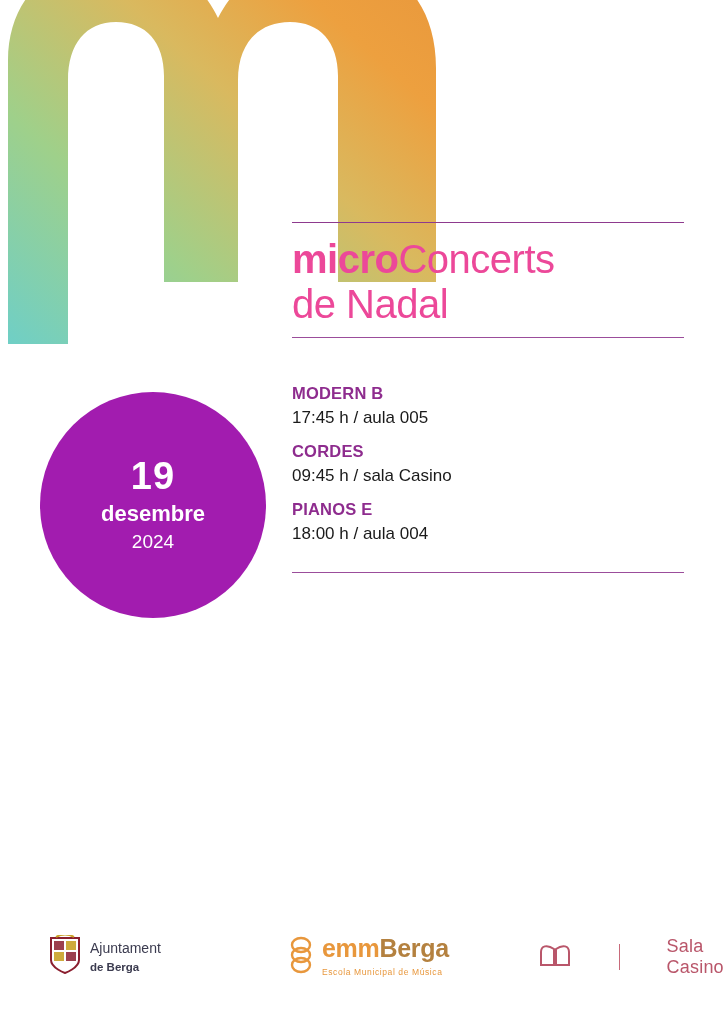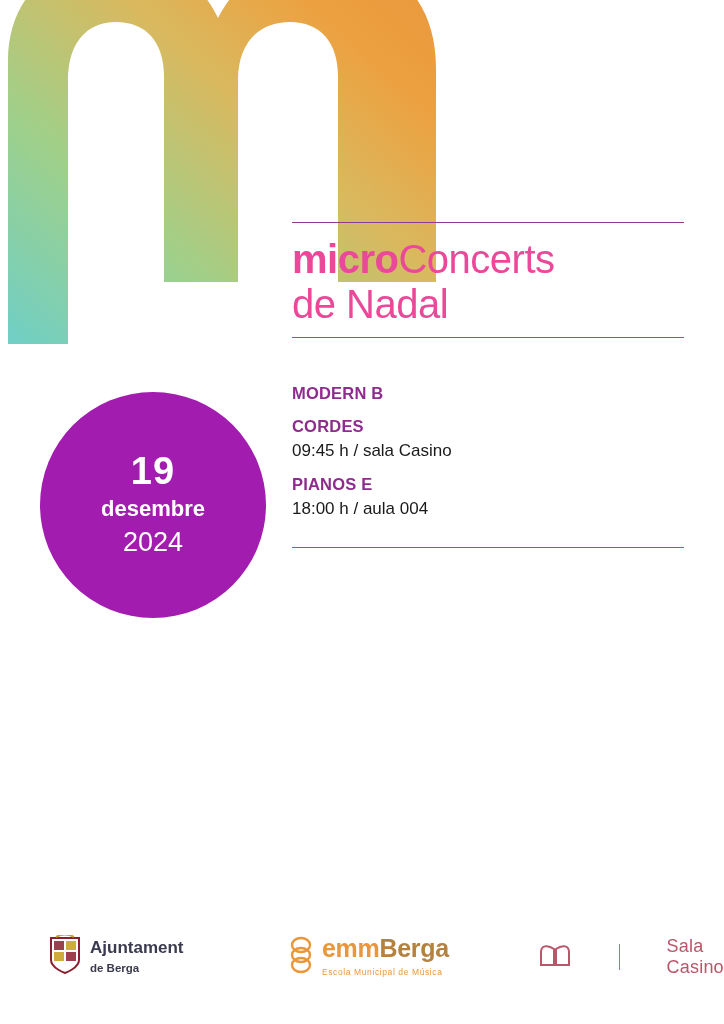--- a/index.html
+++ b/index.html
@@ -103,21 +103,21 @@
     line-height: 1;
     letter-spacing: 1px;
   }
   .date-month {
     font-size: 22px;
     font-weight: bold;
     line-height: 1.5;
     margin-top: 2px;
   }
   .date-year {
-    font-size: 27px;
+    font-size: 19px;
     font-weight: normal;
     line-height: 1.2;
     margin-top: 1px;
   }
 
   
   .footer {
     position: absolute;
     left: 0;
     bottom: 44px;
@@ -132,21 +132,21 @@
   }
   .f-ajuntament { left: 48px; }
   .f-emm { left: 286px; }
   .f-sala { left: 538px; gap: 37px; }
 
   .ajt-text {
     margin-left: 8px;
     line-height: 1.15;
     color: #3b3b4f;
   }
-  .ajt-text .l1 { font-size: 17px; font-weight: bold; }
+  .ajt-text .l1 { font-size: 14px; }
   .ajt-text .l2 { font-size: 11.5px; font-weight: bold; }
 
   .emm-text {
     margin-left: 6px;
     line-height: 1.05;
   }
   .emm-text .l1 {
     font-size: 25px;
     font-weight: bold;
     color: #e8973c;
@@ -213,20 +213,21 @@
   <div class="title-block">
     <div class="rule"></div>
     <h1 class="title"><span>micro</span><span class="light">Concerts</span><br><span class="light">de Nadal</span></h1>
     <div class="rule thin"></div>
   </div>
 
   <div class="schedule">
     <div class="sched-inner">
       <div class="event">
         <p class="event-name">MODERN B</p>
+        <p class="event-detail">17:45 h / aula 005</p>
       </div>
       <div class="event">
         <p class="event-name">CORDES</p>
         <p class="event-detail">09:45 h / sala Casino</p>
       </div>
       <div class="event">
         <p class="event-name">PIANOS E</p>
         <p class="event-detail">18:00 h / aula 004</p>
       </div>
       <div class="event">

